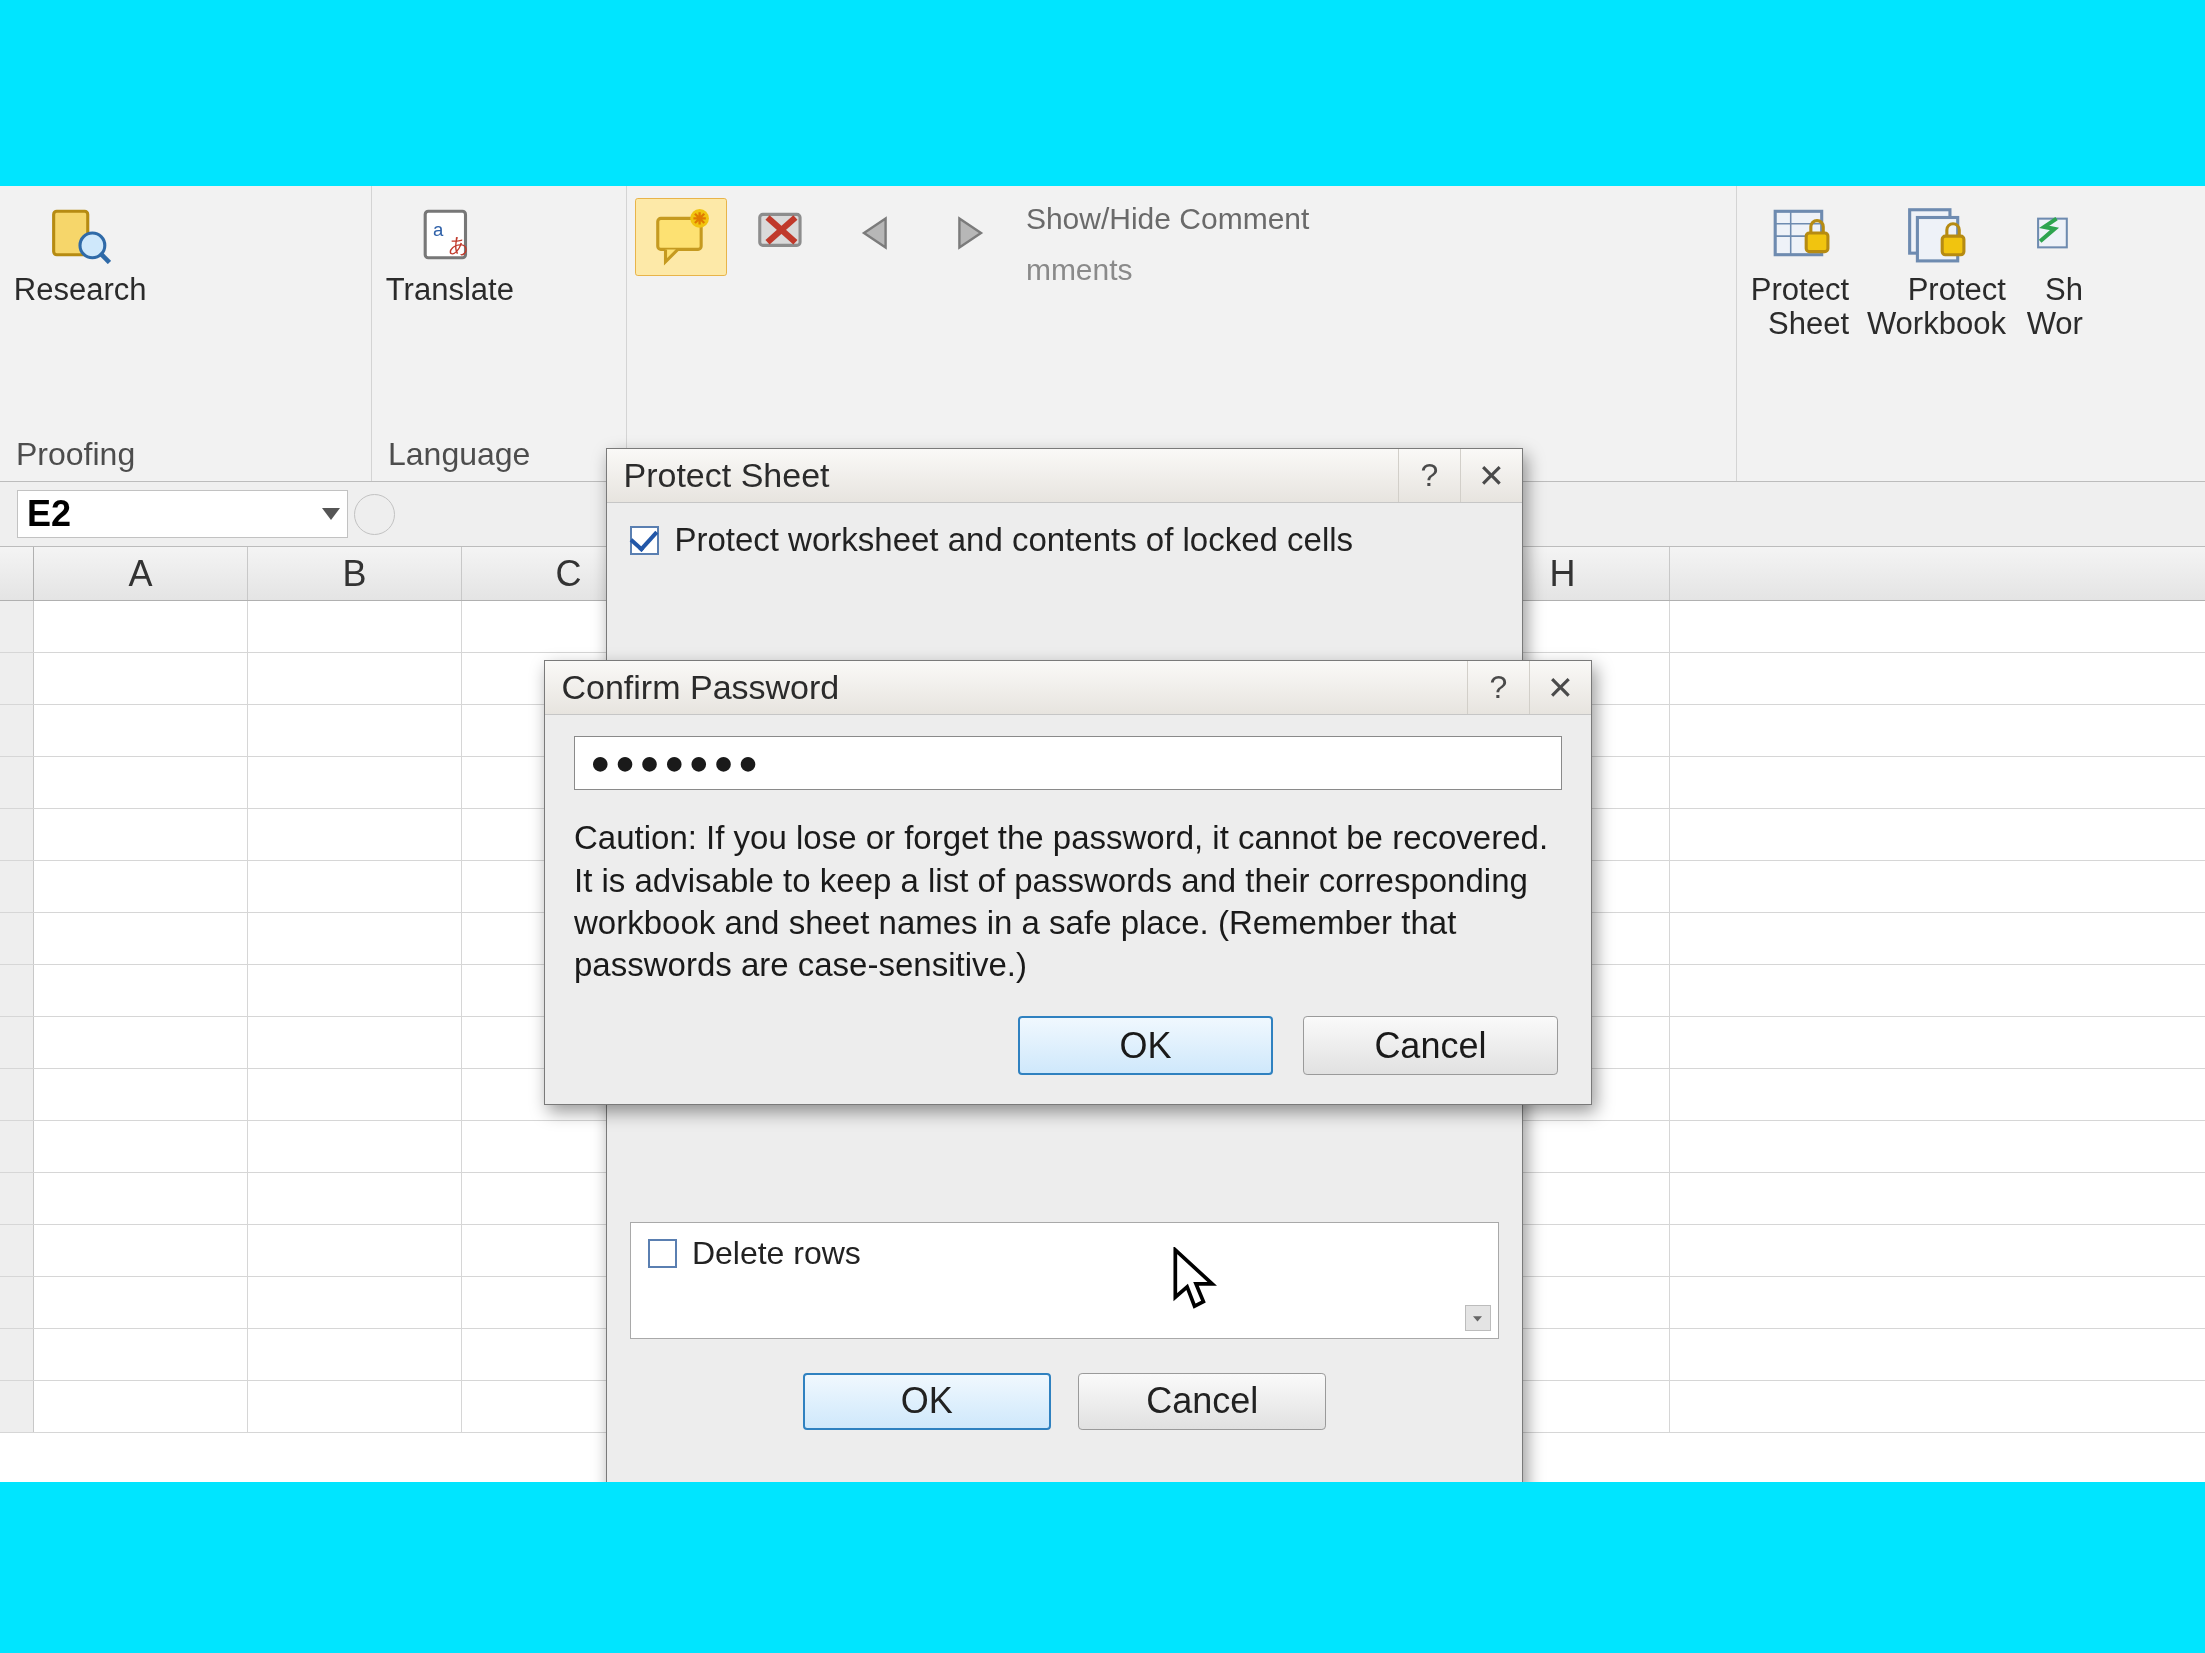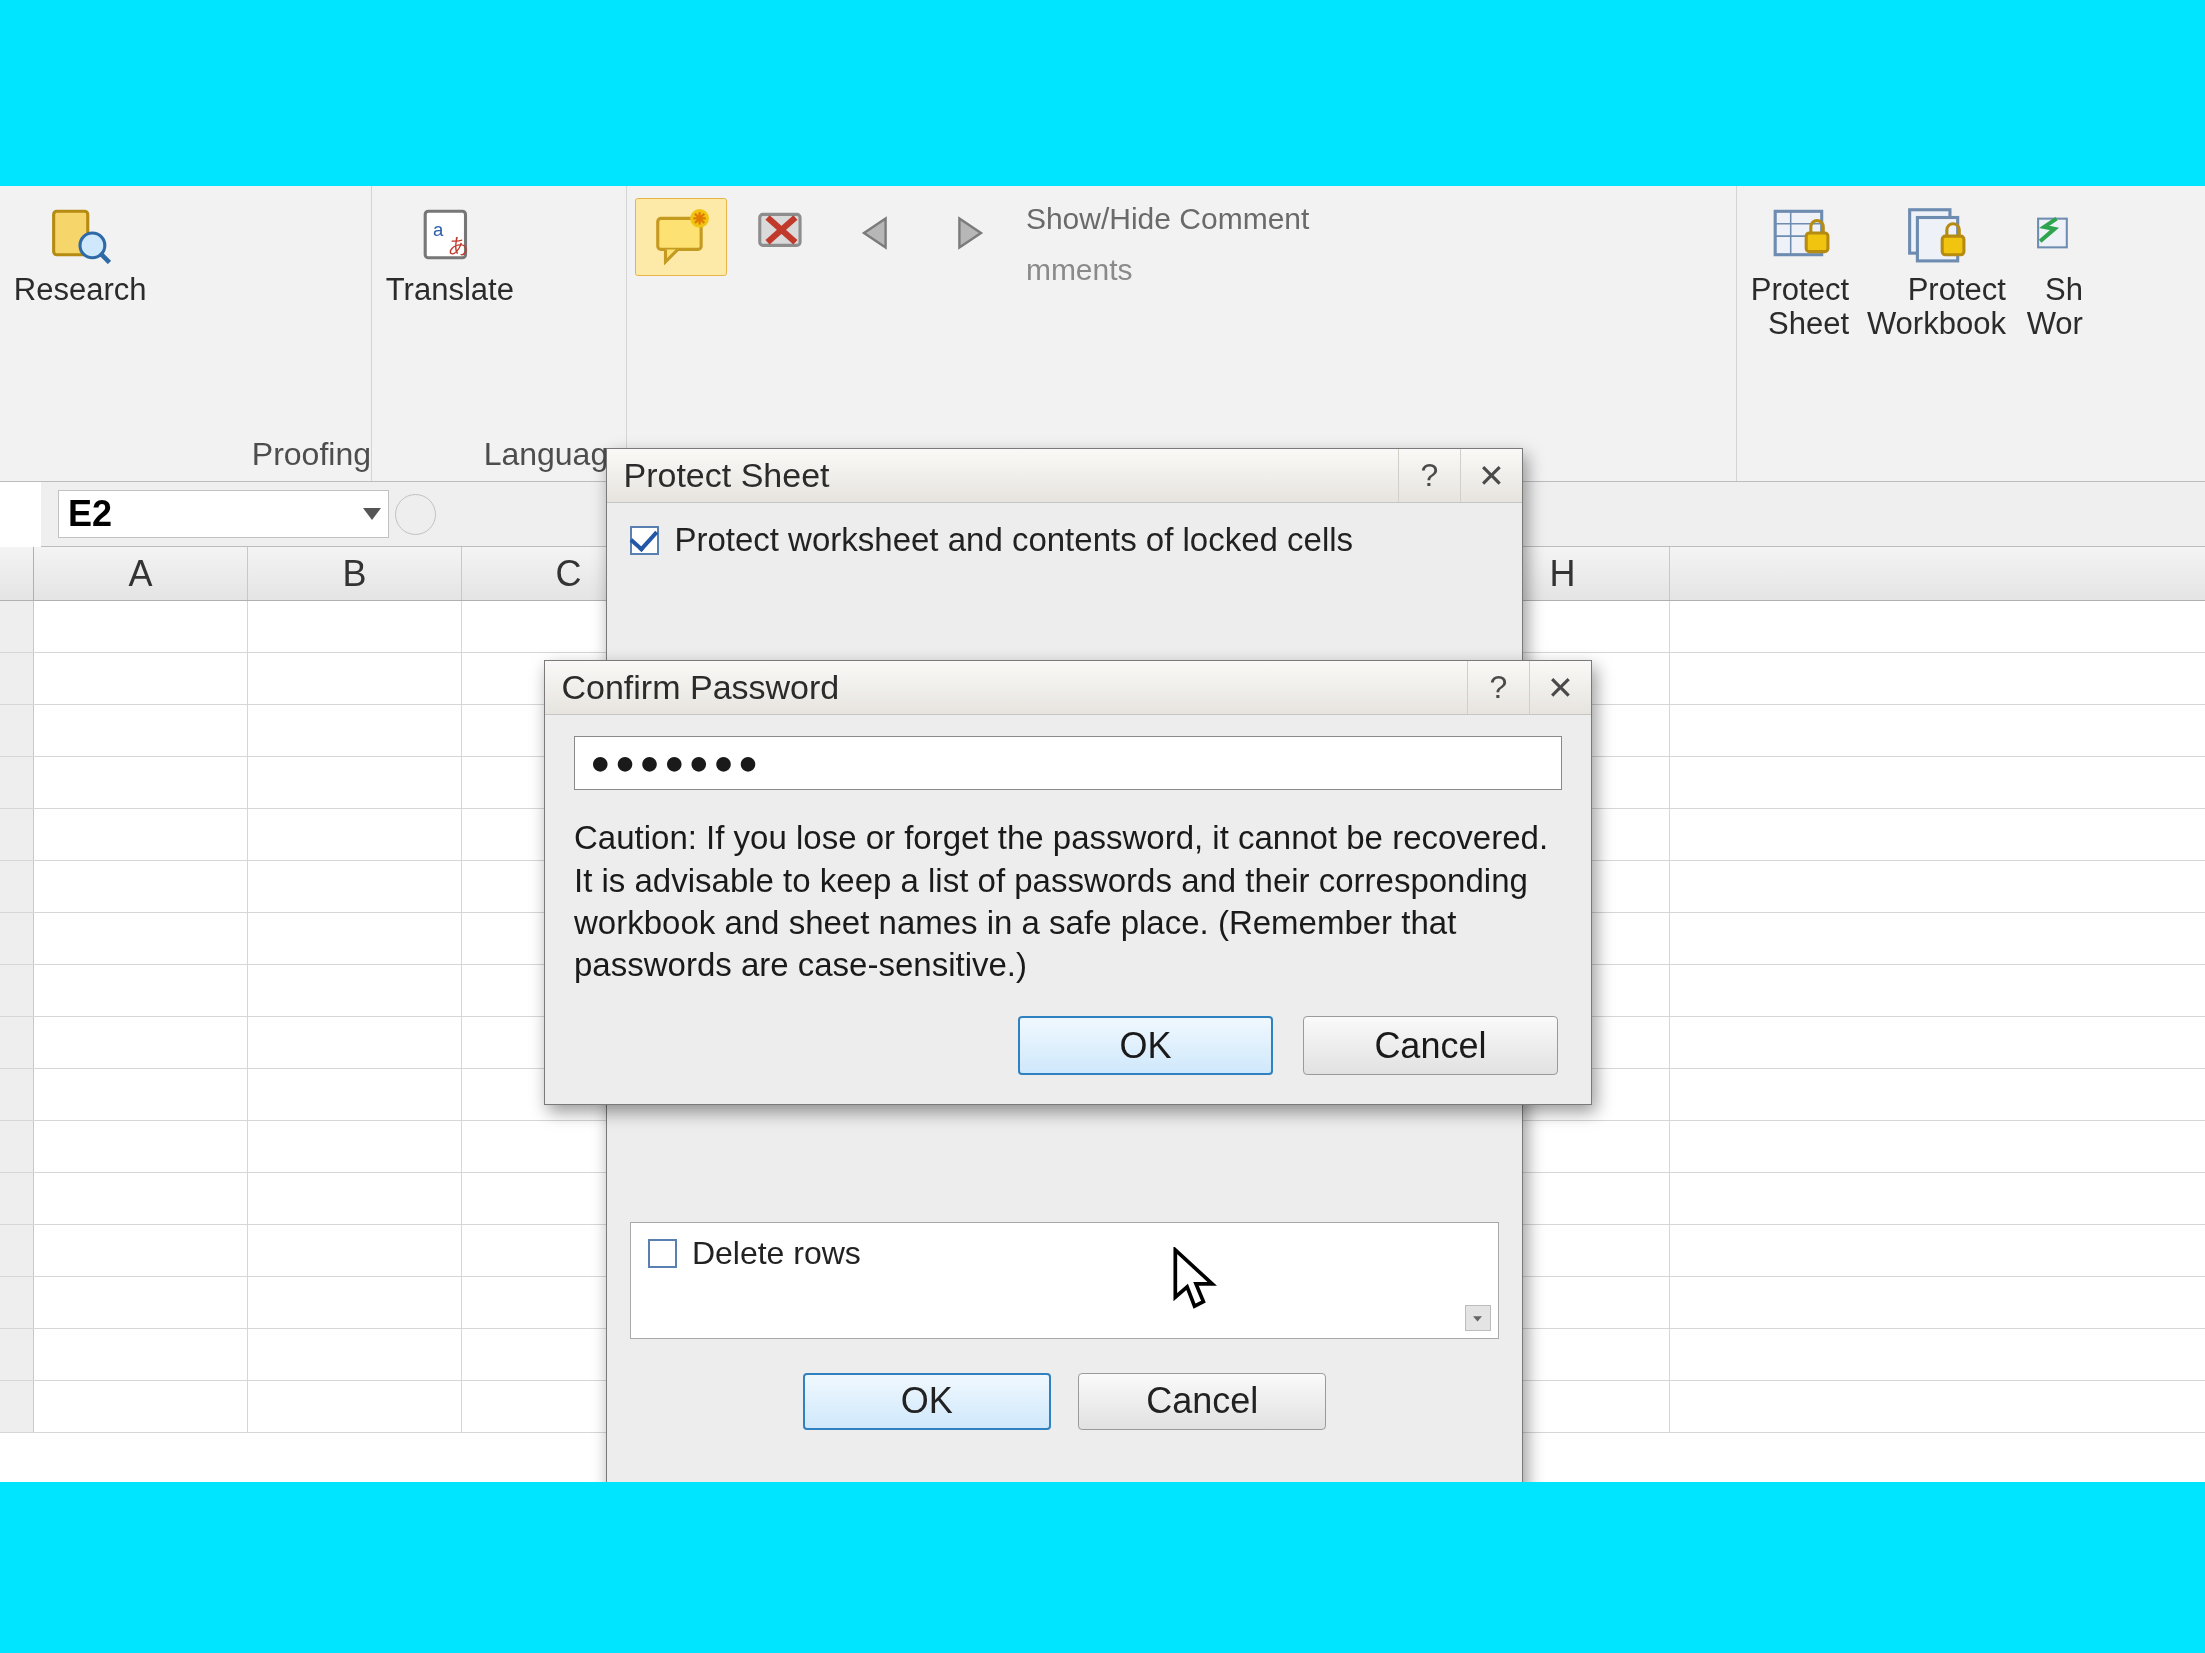--- a/index.html
+++ b/index.html
@@ -12,29 +12,29 @@
   background: #fff;
   overflow: hidden;
 }
 
 .ribbon { background: #f2f2f2; height: 296px; position: relative; border-bottom: 1.4px solid #bcbcbc; filter: blur(0.3px); }
 .ribbon-group { position: absolute; top: 0; bottom: 0; border-right: 1.4px solid #d4d4d4; display: flex; flex-direction: column; }
 .group-proofing { left: 0; width: 372px; }
 .group-language { left: 372px; width: 255px; }
 .group-comments { left: 627px; width: 1110px; }
 .group-changes { left: 1737px; width: 469px; }
-.group-label { position: absolute; bottom: 8.3px; width: 100%; text-align: right; padding-left: 5px; font-size: 32px; color: #4d4d4d; }
+.group-label { position: absolute; bottom: 8.3px; width: 100%; text-align: left; padding-left: 16px; font-size: 32px; color: #4d4d4d; }
 .ribbon-items { display: flex; gap: 12.4px; padding: 12.4px 8.3px 0 8.3px; align-items: flex-start; height: 234px; }
 .ribbon-btn { display: flex; flex-direction: column; align-items: center; justify-content: flex-start; gap: 8.3px; padding: 4.1px 5.5px; border-radius: 2.8px; }
 .ribbon-btn.hover { background: #fde9a8; border: 1.4px solid #e8b44a; }
 .ribbon-icon { width: 62px; height: 62px; display: flex; align-items: center; justify-content: center; }
 .ribbon-label { font-size: 31px; color: #2b2b2b; text-align: right; line-height: 1.1; }
 .small-link { font-size: 30px; color: #6a6a6a; }
 
-.formula-bar { height: 65px; background: #efefef; display: flex; align-items: center; border-bottom: 1.4px solid #bcbcbc; margin-left: 41px; }
+.formula-bar { height: 65px; background: #efefef; display: flex; align-items: center; border-bottom: 1.4px solid #bcbcbc; }
 .name-box { width: 331px; height: 48px; background: #fff; margin: 0 6.9px 0 16.5px; border: 1.4px solid #c2c2c2; display: flex; align-items: center; padding: 0 9.6px; font-size: 36px; font-weight: bold; position: relative; }
 .name-box-dd { position: absolute; right: 6.9px; top: 50%; transform: translateY(-50%); width: 0; height: 0; border-left: 9.6px solid transparent; border-right: 9.6px solid transparent; border-top: 12.4px solid #555; }
 .fx-box { width: 41px; height: 41px; border-radius: 50%; background: #eee; margin-right: 13.8px; border: 1.4px solid #c2c2c2; }
 
 .grid-headers { height: 54px; background: linear-gradient(#f4f4f4,#e4e4e4); display: flex; border-bottom: 1.4px solid #b0b0b0; }
 .row-header-corner { width: 34px; border-right: 1.4px solid #b0b0b0; }
 .col-header { flex: 0 0 214px; border-right: 1.4px solid #c8c8c8; display: flex; align-items: center; justify-content: center; font-size: 36px; color: #333; }
 .col-header.narrow { flex: 0 0 138px; }
 .grid-body { position: relative; height: 882px; background: #fff; }
 .grid-row { height: 52px; display: flex; border-bottom: 1px solid #d6d6d6; }

